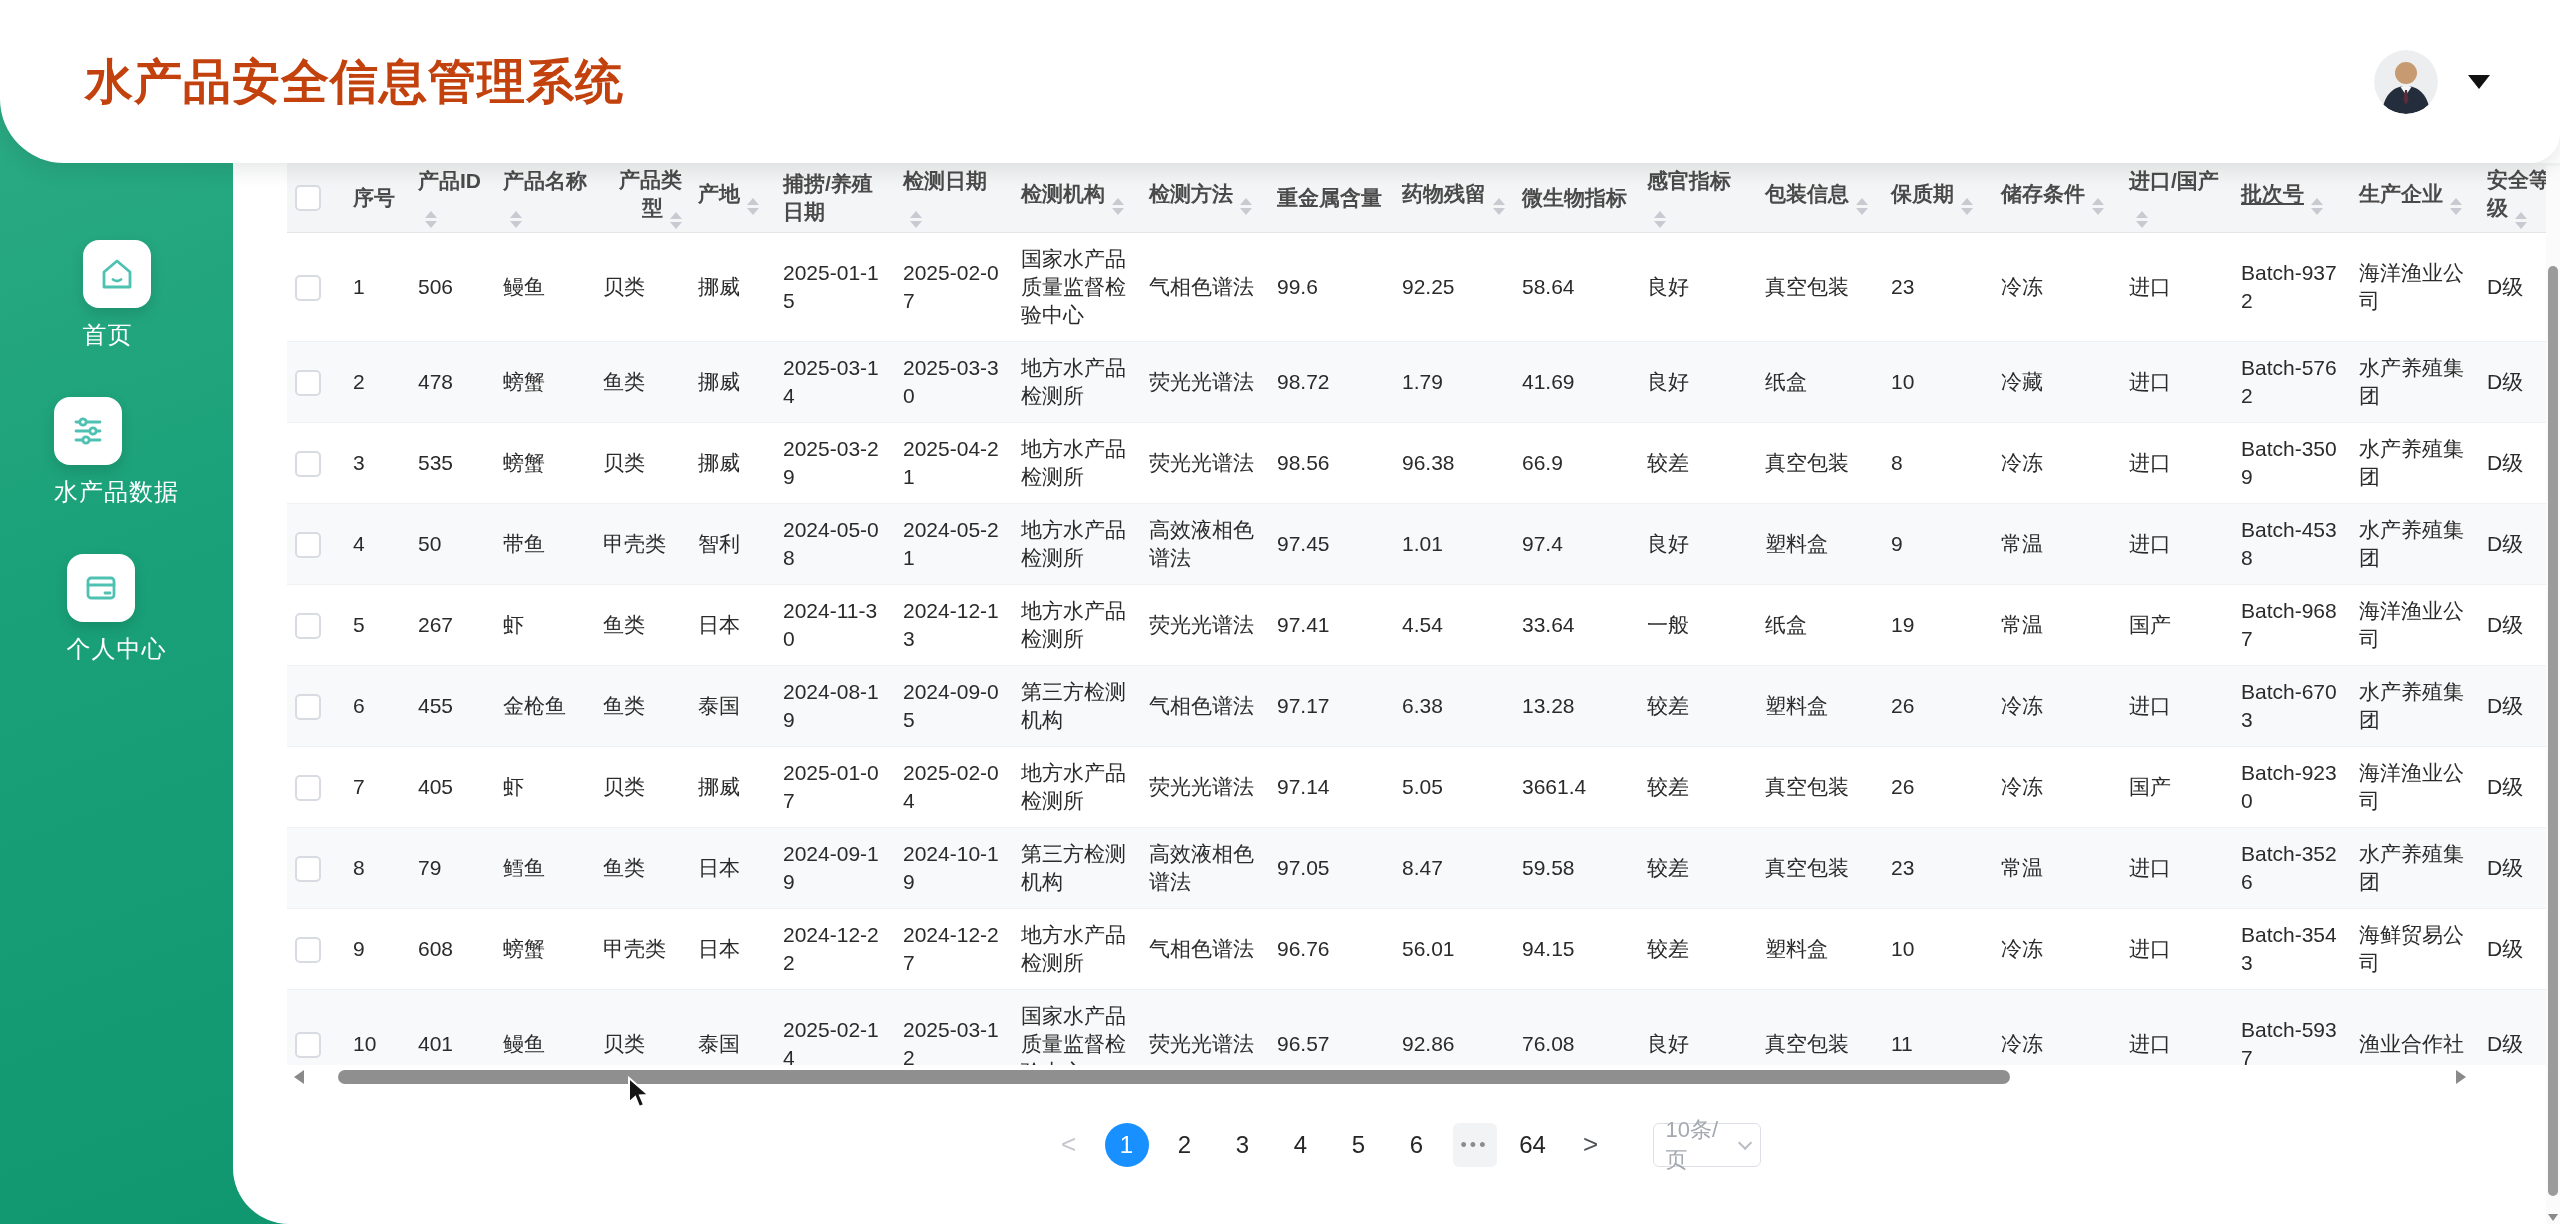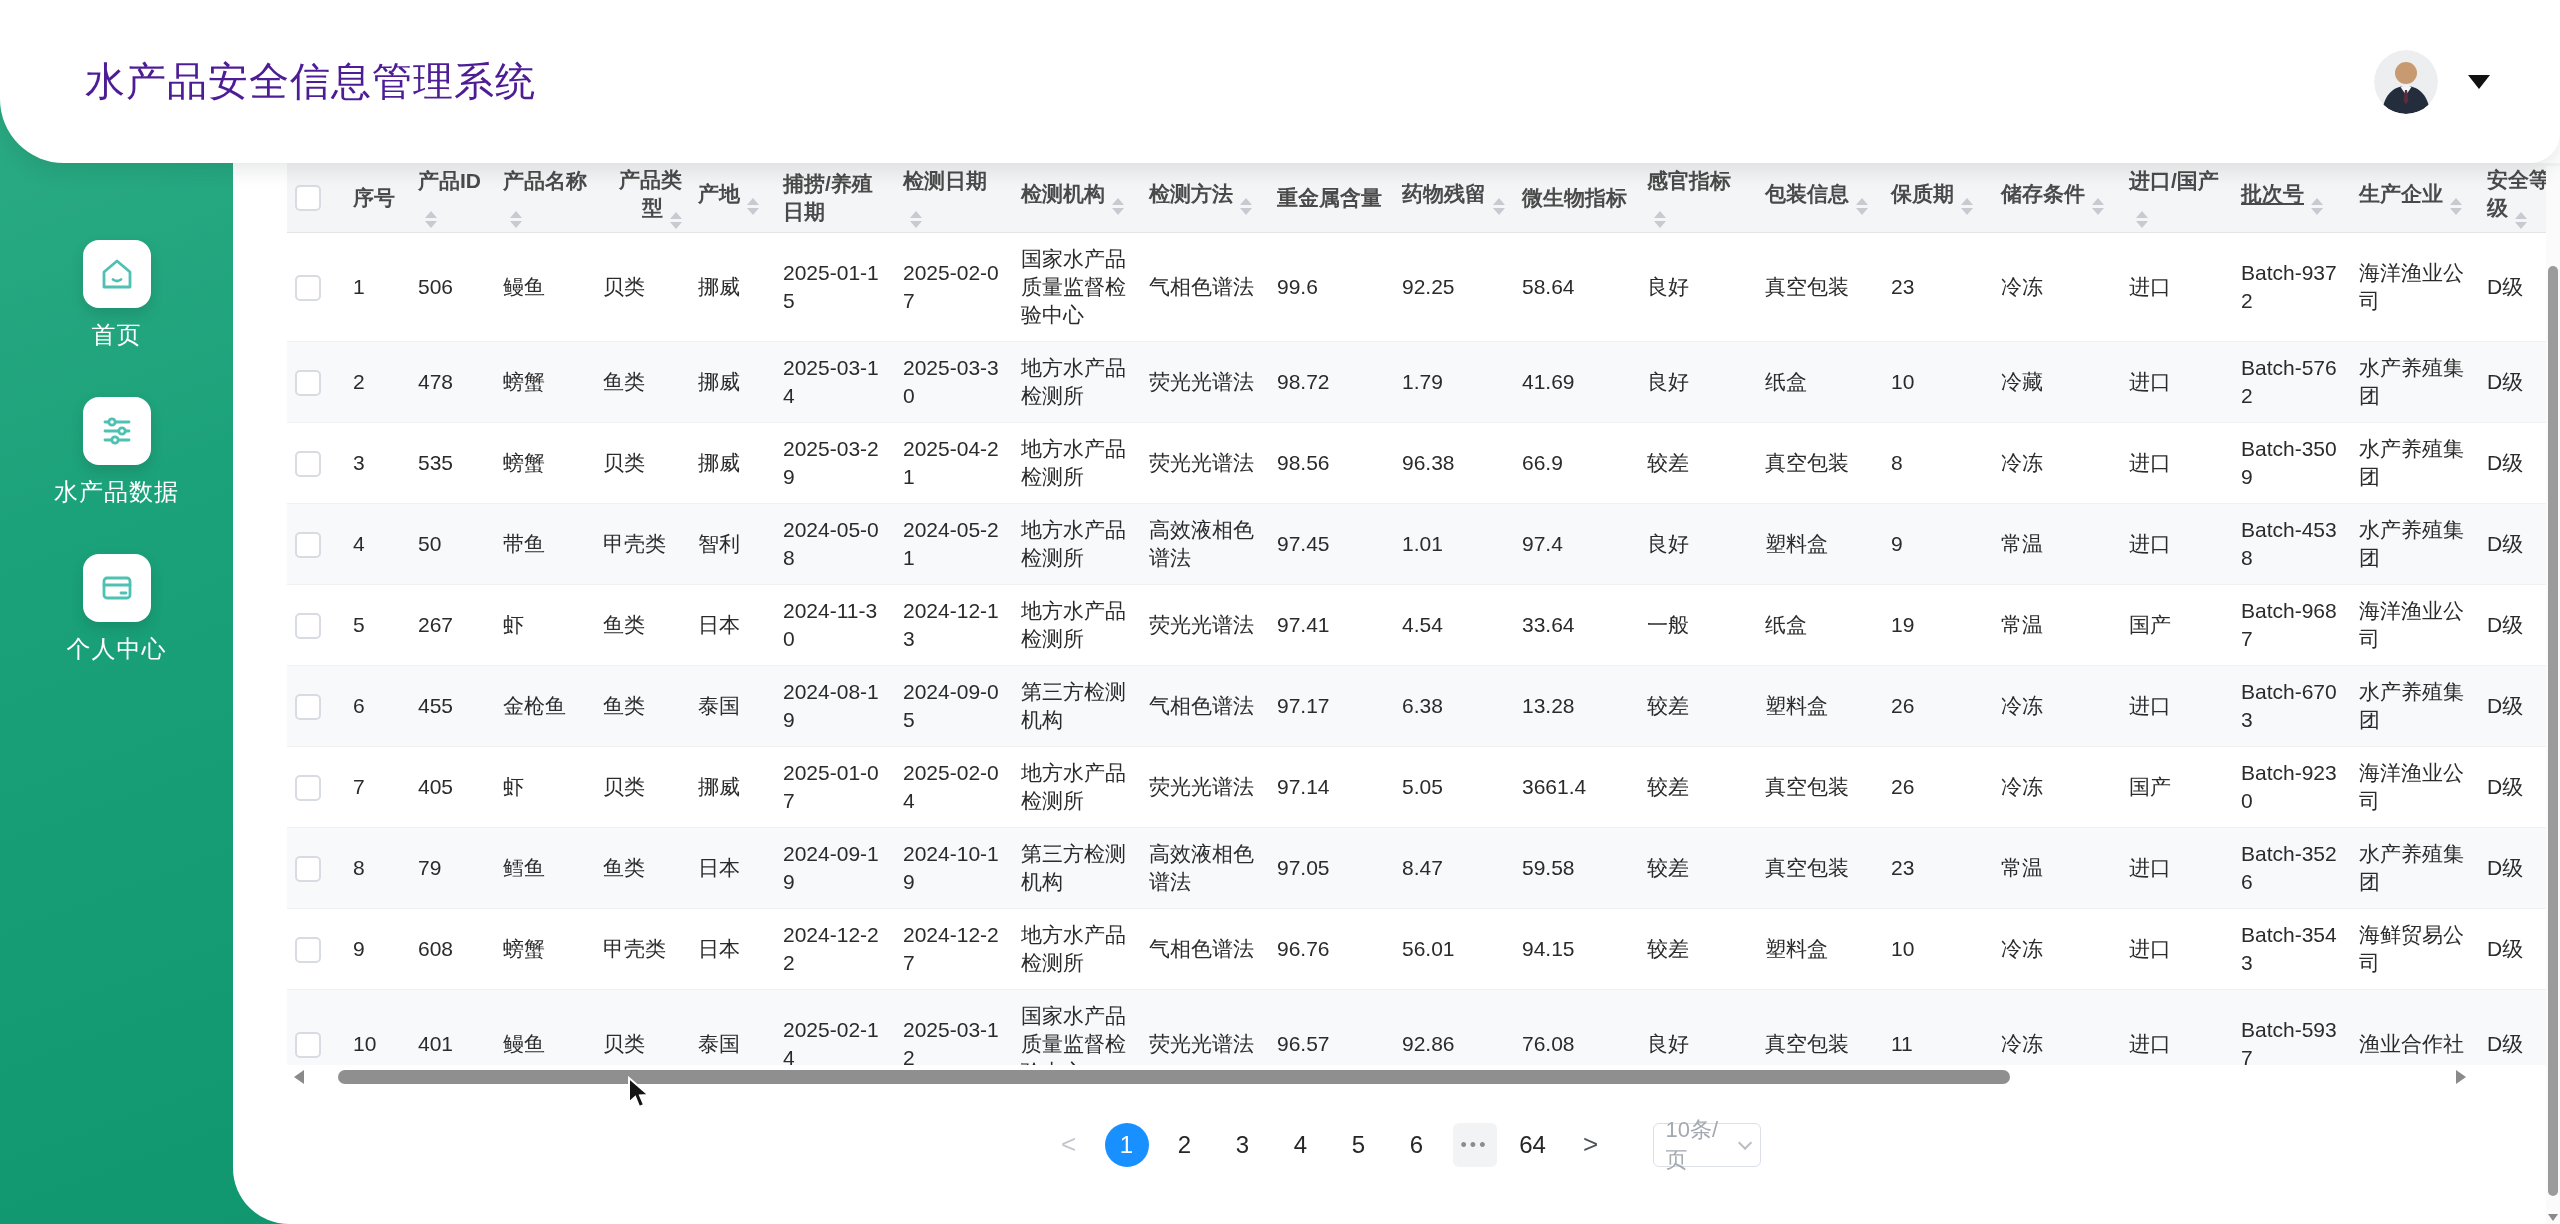--- a/index.html
+++ b/index.html
@@ -4,31 +4,31 @@
 <style>
   *{margin:0;padding:0;box-sizing:border-box}
   html,body{width:2560px;height:1224px;overflow:hidden;background:#fff;
     font-family:"Liberation Sans","DejaVu Sans",sans-serif;position:relative}
 
   
   .sidebar-bg{position:absolute;left:0;top:0;width:300px;height:100%;z-index:0;
     background:linear-gradient(160deg,#2eac85 0%,#1aa179 45%,#10976f 100%)}
   .side-nav{position:absolute;left:0;top:240px;width:233px;display:flex;
     flex-direction:column;align-items:center;gap:46px}
-  .nav-item{display:flex;flex-direction:column;align-items:center;cursor:pointer}
+  .nav-item{display:flex;flex-direction:column;align-items:flex-start;cursor:pointer}
   .tile{width:68px;height:68px;background:#fff;border-radius:16px;display:flex;
     align-items:center;justify-content:center;box-shadow:0 6px 14px rgba(0,0,0,.12)}
   .tile svg{width:40px;height:40px}
   .nav-label{margin-top:11px;color:#fff;font-size:24px;letter-spacing:1px}
 
   
   .topbar{position:absolute;left:0;top:0;width:100%;height:163px;background:#fff;z-index:30;
     border-radius:0 0 30px 64px;box-shadow:0 8px 20px rgba(15,40,30,.10);
     display:flex;align-items:center;padding:0 70px 0 85px}
-  .app-title{font-size:40px;font-weight:400;color:#4c1d95;letter-spacing:1px}
+  .app-title{font-size:48px;font-weight:700;color:#c2410c;letter-spacing:1px}
   .user{margin-left:auto;display:flex;align-items:center;gap:30px;cursor:pointer}
   .avatar{width:64px;height:64px;border-radius:50%;overflow:hidden;display:block}
   .dd-caret{width:0;height:0;border-left:11px solid transparent;
     border-right:11px solid transparent;border-top:14px solid #111}
 
   
   .content{position:absolute;left:233px;top:163px;right:0;bottom:0;background:#fff;
     z-index:10;border-bottom-left-radius:56px;overflow:hidden}
   .table-wrap{position:absolute;left:54px;top:0;width:2287px;height:902px;overflow:hidden}
   table{border-collapse:collapse;table-layout:fixed;width:2287px}

